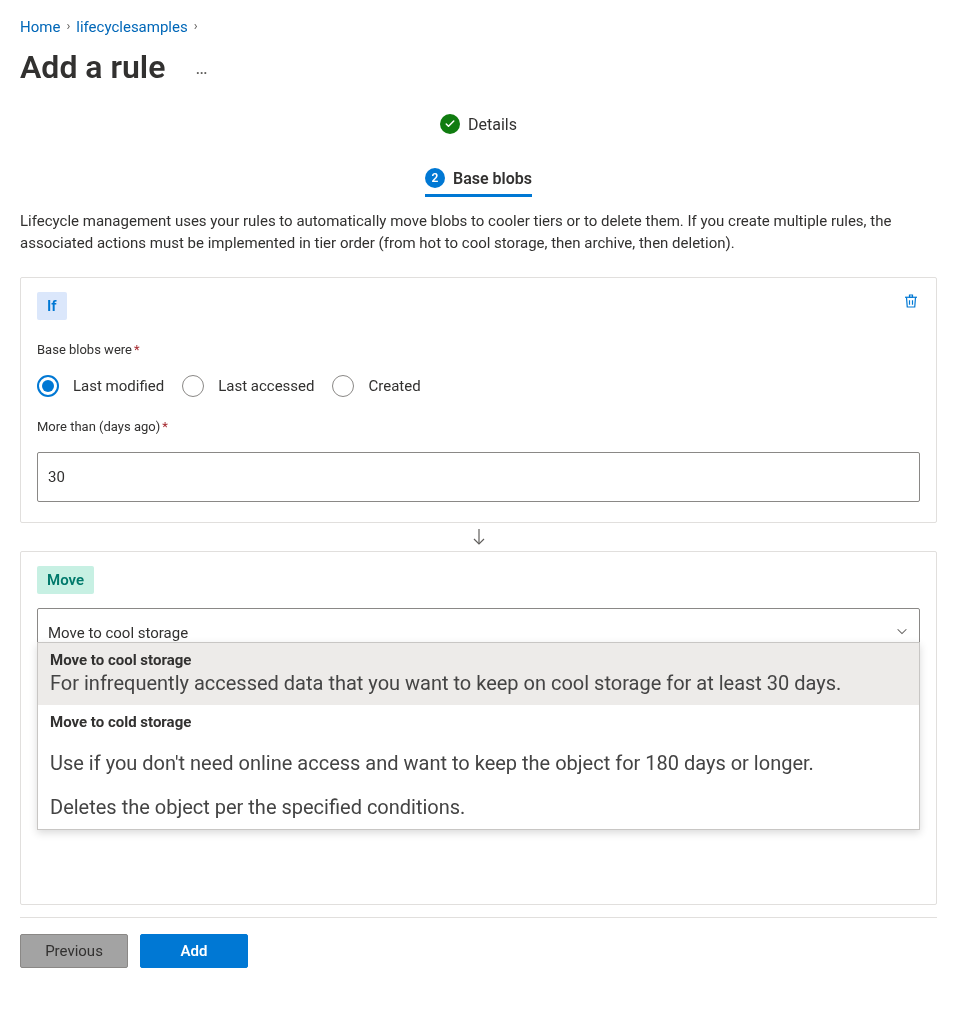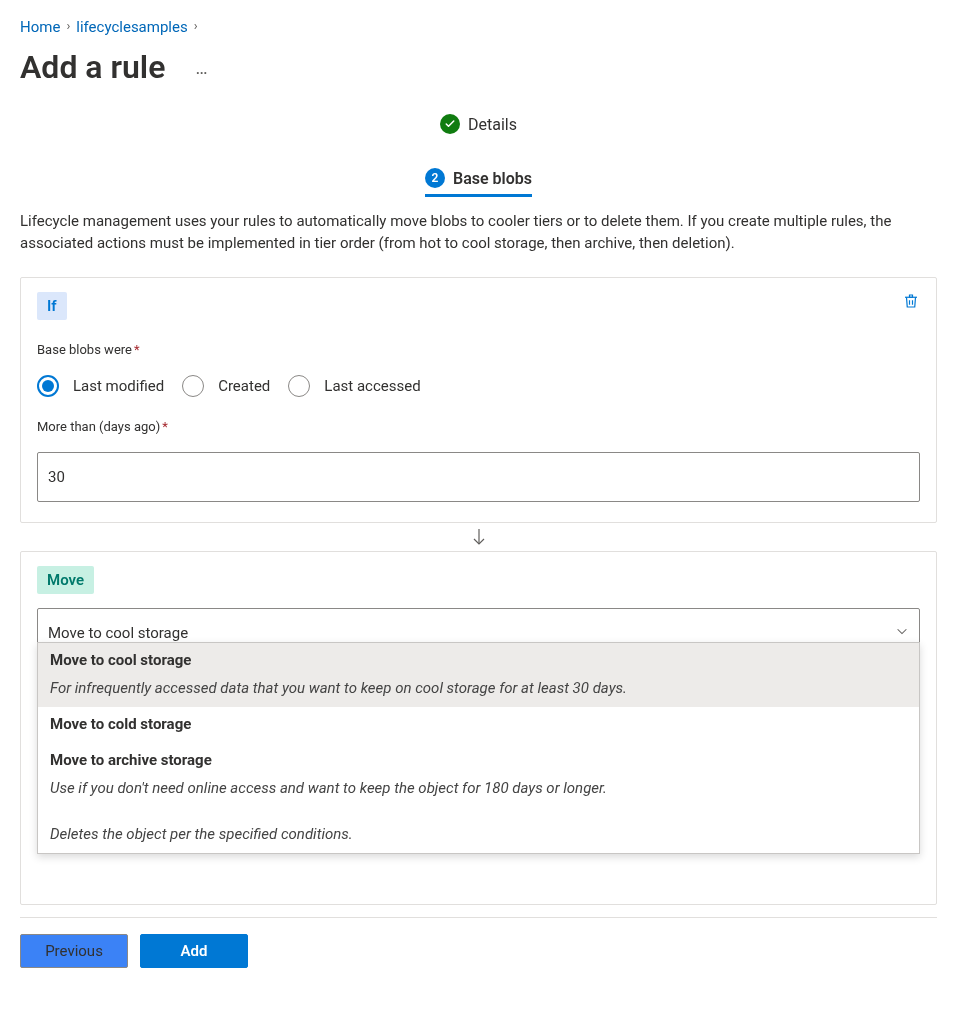--- a/index.html
+++ b/index.html
@@ -94,34 +94,34 @@
 
   .dropdown {
     position:absolute; left:0; right:0; top:34px;
     background:#fff; border:1px solid #c8c6c4;
     box-shadow:0 3px 8px rgba(0,0,0,.15);
     z-index:10;
   }
   .option { padding:8px 12px 10px; cursor:pointer; }
   .option.selected { background:#edebe9; }
   .opt-title { font-weight:700; font-size:15px; }
-  .opt-desc { font-size:15px; color:var(--text-soft); margin-top:10px;font-style:italic; }
+  .opt-desc { font-size:20px; color:var(--text-soft); margin-top:2px; }
 
   
   .footer-space { height:230px; }
   .footer {
     border-top:1px solid var(--panel-border);
     margin-top:12px; padding-top:16px;
     display:flex; gap:12px;
   }
   .btn {
     min-width:108px; height:34px; border-radius:2px; font-size:15px;
     font-family:inherit; cursor:pointer; padding:0 16px;
   }
-  .btn.secondary { background:#3b82f6; border:1px solid var(--border); color:var(--text);padding-left:16px; }
+  .btn.secondary { background:#a3a3a3; border:1px solid var(--border); color:var(--text);padding-left:16px; }
   .btn.primary   { background:var(--blue); border:1px solid var(--blue); color:#ffffff; font-weight:600; }
 </style>
 </head>
 <body>
 
 <div class="page">
 
   <div class="breadcrumb">
     <a href="#">Home</a>
     <span class="crumb-sep">›</span>
@@ -171,25 +171,25 @@
 
     <div class="radio-group">
       <div class="radio-item selected">
         <span class="radio-outer">
             <span class="radio-inner"></span>
           </span>
         <span class="radio-label">Last modified</span>
       </div>
       <div class="radio-item">
         <span class="radio-outer"></span>
-        <span class="radio-label">Created</span>
+        <span class="radio-label">Last accessed</span>
       </div>
       <div class="radio-item">
         <span class="radio-outer"></span>
-        <span class="radio-label">Last accessed</span>
+        <span class="radio-label">Created</span>
       </div>
     </div>
 
     <div class="form-label">
       <span>More than (days ago)</span><span class="req">*</span>
     </div>
     <input class="text-input" type="text" value="30" style="">
   </div>
 
   <div class="between-arrow">
@@ -214,21 +214,20 @@
 
       <div class="dropdown">
         <div class="option selected">
           <div class="opt-title">Move to cool storage</div>
           <div class="opt-desc">For infrequently accessed data that you want to keep on cool storage for at least 30 days.</div>
         </div>
         <div class="option">
           <div class="opt-title">Move to cold storage</div>
         </div>
         <div class="option">
-          <div class="opt-title">Move to archive storage</div>
           <div class="opt-desc">Use if you don't need online access and want to keep the object for 180 days or longer.</div>
         </div>
         <div class="option">
           <div class="opt-desc">Deletes the object per the specified conditions.</div>
         </div>
       </div>
     </div>
 
     
     <div class="footer-space"></div>

